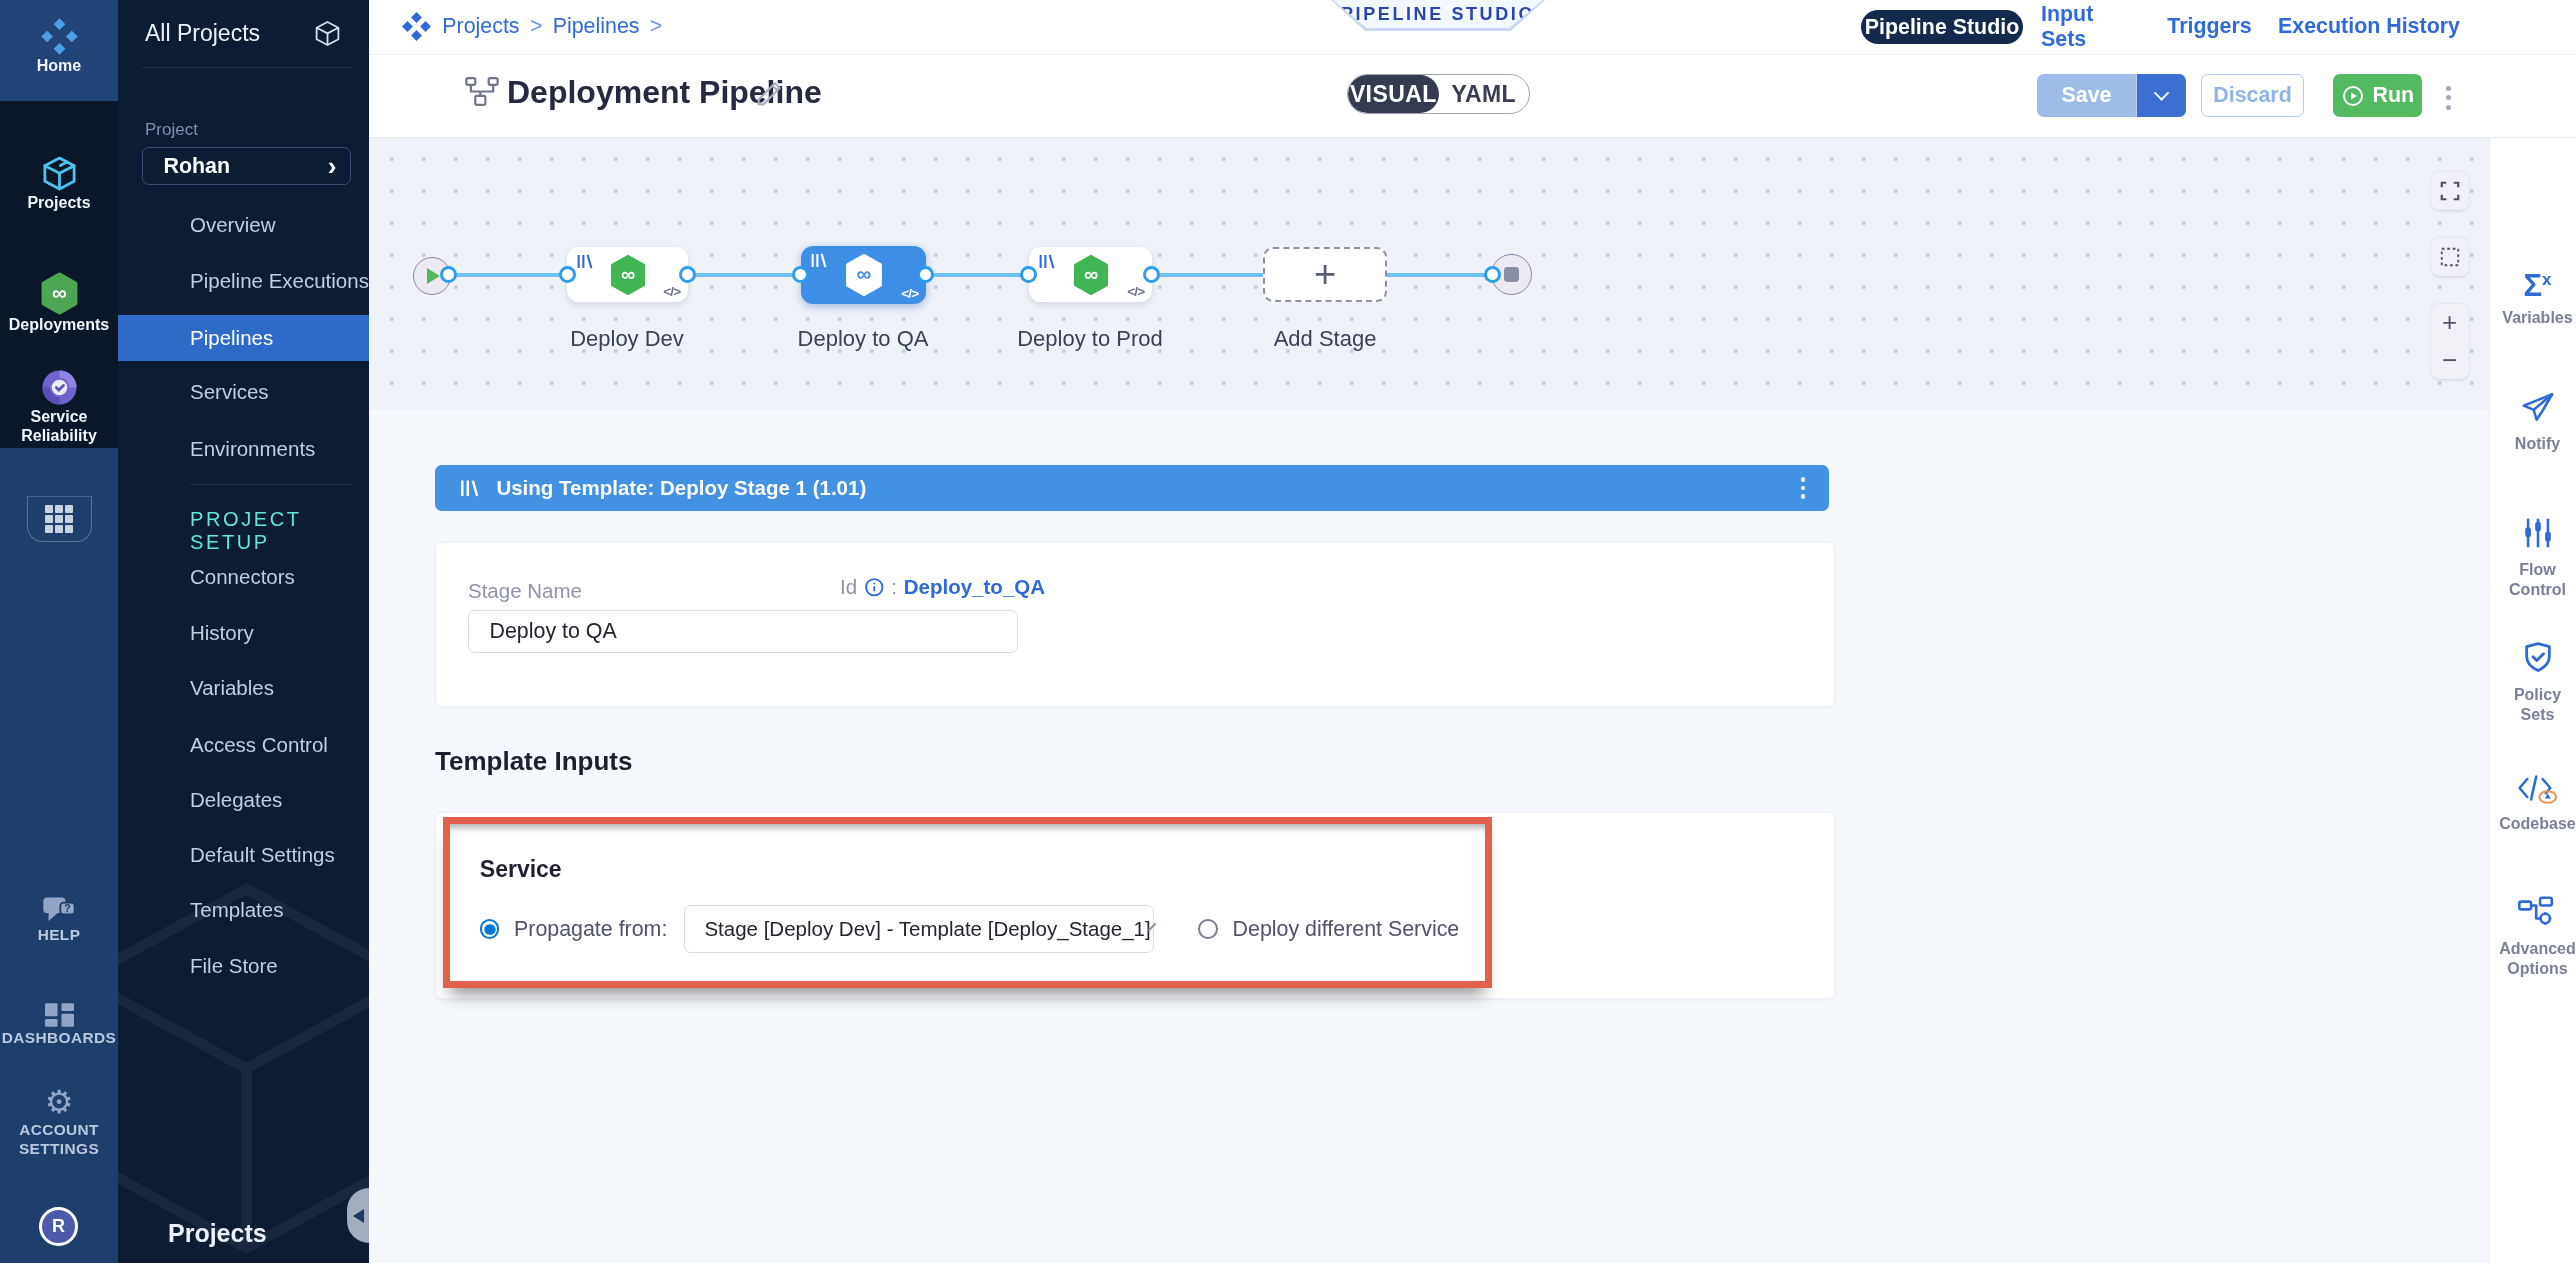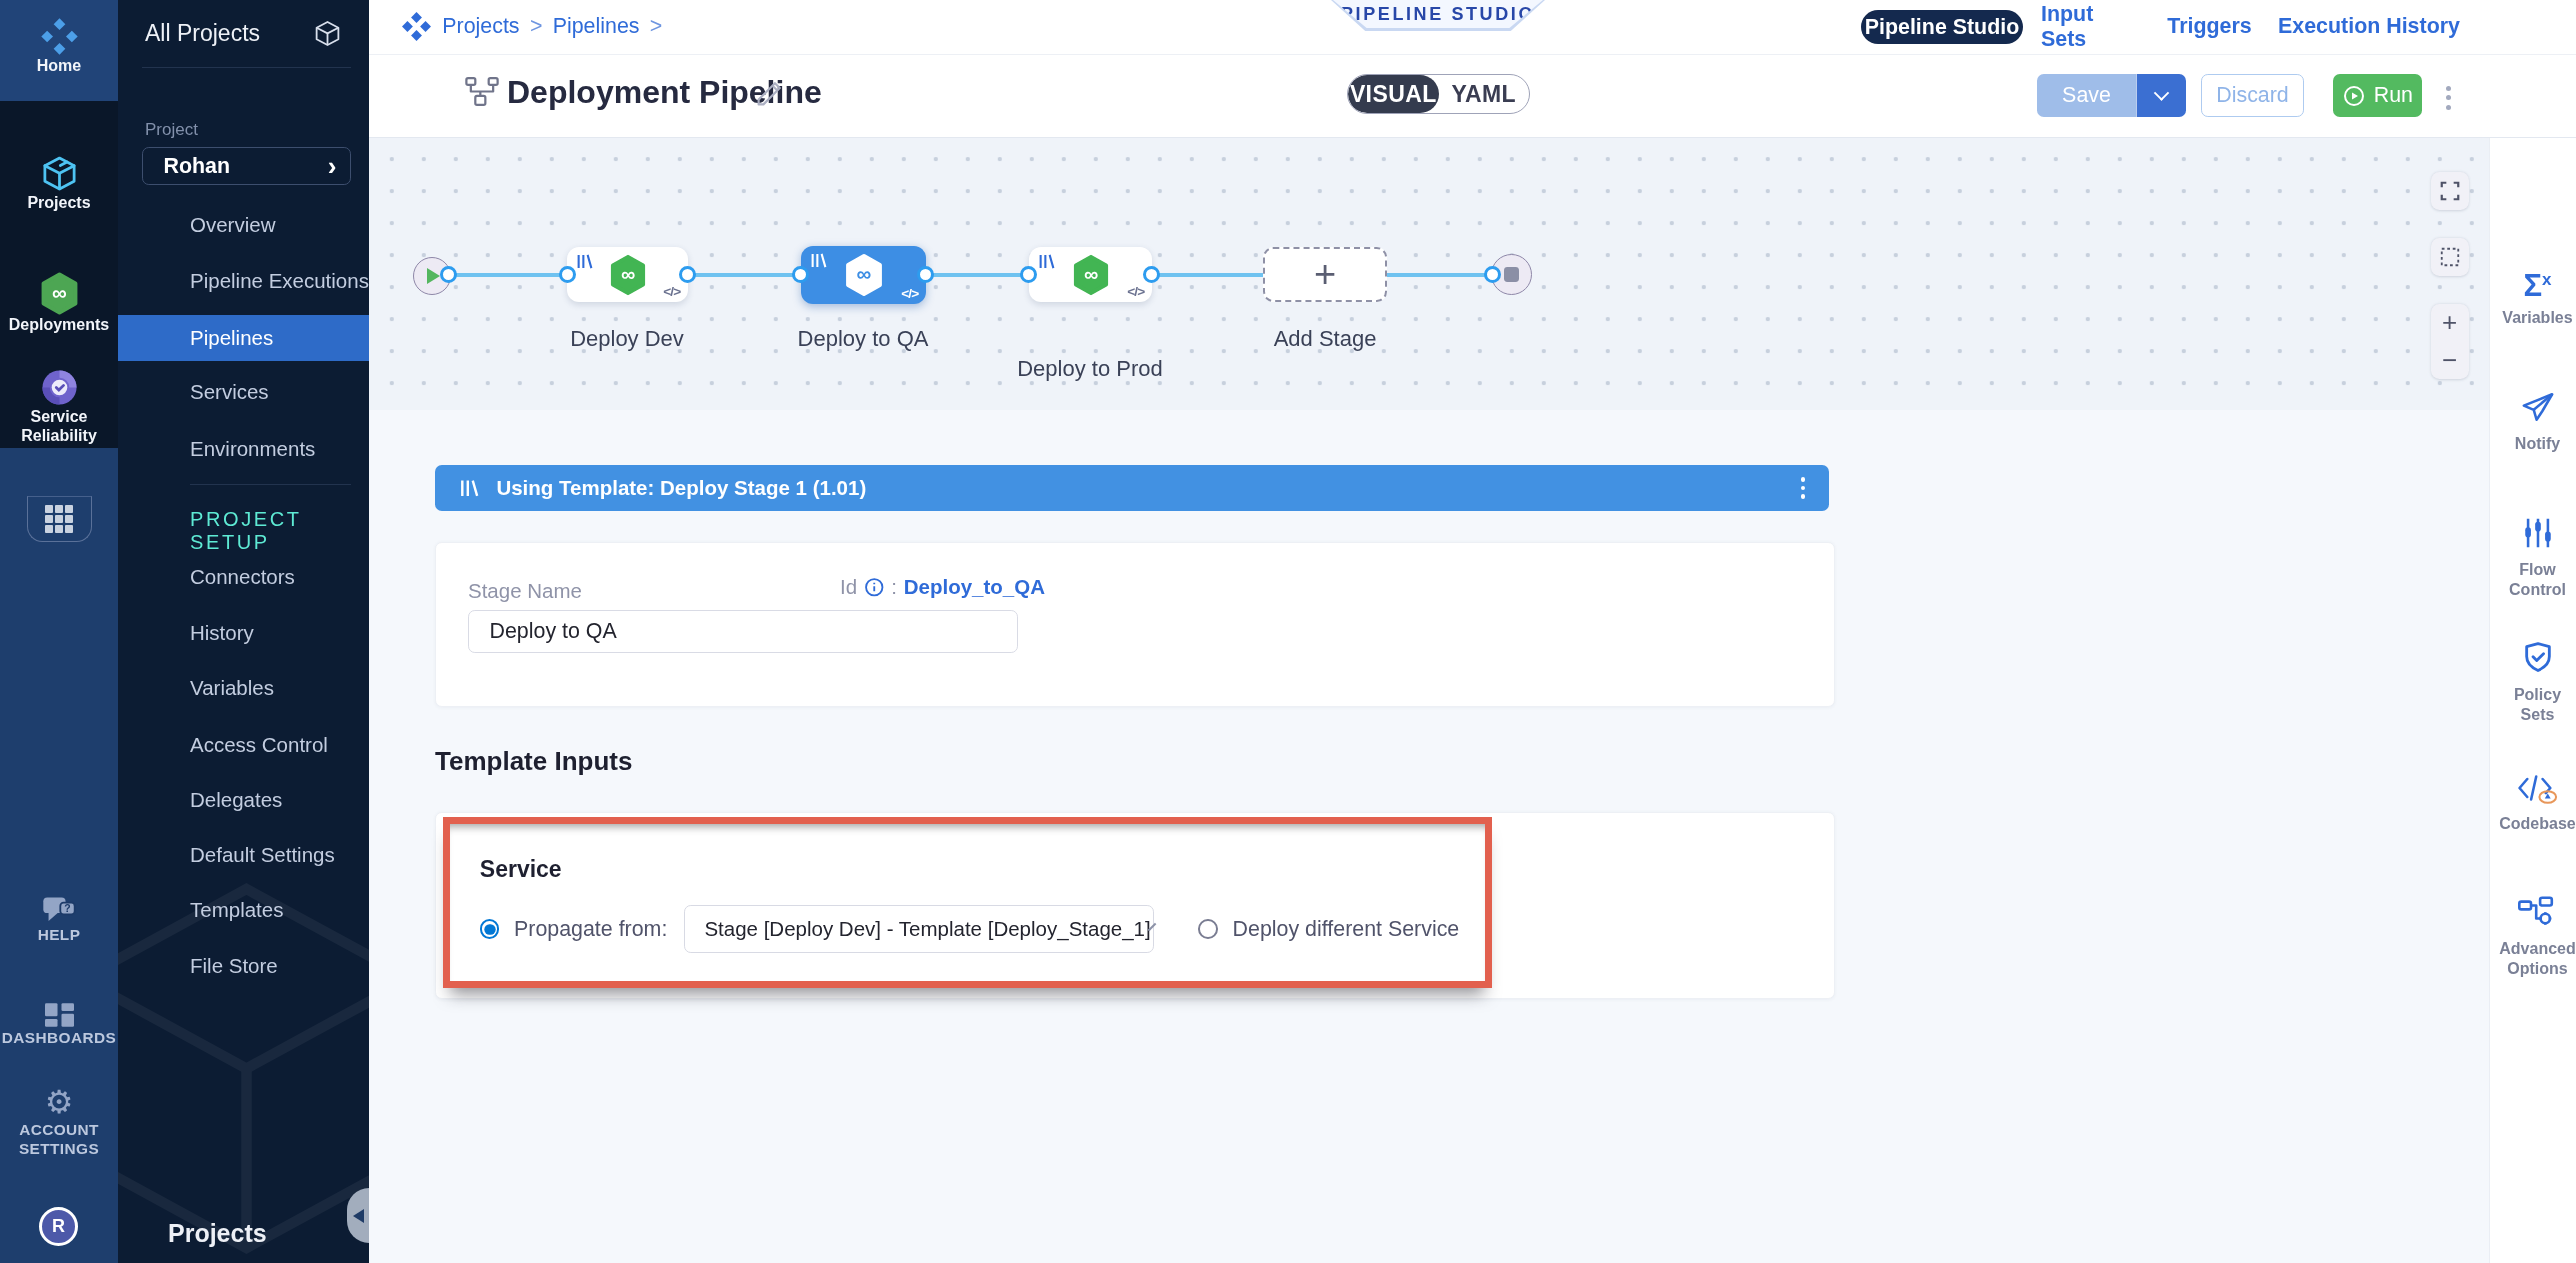--- a/index.html
+++ b/index.html
@@ -47,21 +47,21 @@
   .htab { position:absolute; top:0; height:53px; display:flex; align-items:center; justify-content:center; font-size:21.4px; font-weight:600; color:#2F6BD8; }
   #tab-pill { position:absolute; left:1492px; top:10.3px; width:162px; height:34px; background:#14294E; border-radius:17px; color:#fff; display:flex; align-items:center; justify-content:center; font-size:21.4px; font-weight:600; }
   #row2 { position:absolute; left:0; top:55px; width:2207px; height:81px; }
   #title-icon { position:absolute; left:96px; top:22px; }
   #page-title { position:absolute; left:138px; top:19px; font-size:32px; font-weight:700; color:#262A40; }
   #edit-pencil { position:absolute; left:386px; top:24px; }
   #view-toggle { position:absolute; left:978px; top:19px; width:183px; height:40px; border:1.7px solid #9FA3B8; border-radius:20.5px; background:#fff; display:flex; overflow:hidden; }
   #view-toggle .seg { flex:1; display:flex; align-items:center; justify-content:center; font-size:23px; font-weight:800; letter-spacing:0.4px;text-align:right; }
   #view-toggle .seg.on { background:#343B4E; color:#fff; border-radius:20.5px; }
   #view-toggle .seg.off { color:#3A3D52; }
-  .hbtn { position:absolute; top:19px; height:43px; border-radius:6.8px; display:flex; align-items:center; justify-content:center; font-size:21.4px; font-weight:400; }
+  .hbtn { position:absolute; top:19px; height:43px; border-radius:6.8px; display:flex; align-items:center; justify-content:center; font-size:21.4px; font-weight:700; }
   #btn-save { left:1668px; width:99px; background:#9FBDE9; color:#fff; border-radius:6.8px 0 0 6.8px; }
   #btn-save-caret { left:1767px; width:50px; background:#3B6FD2; border-radius:0 6.8px 6.8px 0; border-left:1.7px solid rgba(255,255,255,.65); }
   .caret-dn { width:11px; height:11px; border-right:2.6px solid #fff; border-bottom:2.6px solid #fff; transform:rotate(45deg) translate(-1.7px,-1.7px); }
   #btn-discard { left:1832px; width:103px; background:#fff; border:1.7px solid #AECBF0; color:#8FB4E8; }
   #btn-run { left:1964px; width:89px; background:#53BA60; color:#fff; gap:7.7px; }
   .kebab { display:flex; flex-direction:column; gap:4.3px; }
   .kebab i { width:5.1px; height:5.1px; border-radius:50%; background:#A2A9BE; }
   #hdr-kebab { position:absolute; left:2077px; top:31px; }
 
   
@@ -392,21 +392,21 @@
     <div class="conn" style="left:190px;top:128px;"></div>
     <div class="conn" style="left:310px;top:128px;"></div>
     <div class="conn" style="left:423px;top:128px;"></div>
     <div class="conn" style="left:548px;top:128px;"></div>
     <div class="conn" style="left:651px;top:128px;"></div>
     <div class="conn" style="left:774px;top:128px;"></div>
     <div class="conn" style="left:1115px;top:128px;"></div>
 
     <div class="stage-label" style="left:164px;">Deploy Dev</div>
     <div class="stage-label" style="left:400px;">Deploy to QA</div>
-    <div class="stage-label" style="left:627px;margin-top:30px;">Deploy to Prod</div>
+    <div class="stage-label" style="left:627px;">Deploy to Prod</div>
     <div class="stage-label" style="left:862px;">Add Stage</div>
 
     <div class="cv-btn" style="top:34px;">
       <svg width="22" height="22" viewBox="0 0 24 24" fill="none" stroke="#4F5368" stroke-width="2.4">
           <path d="M3 8V3h5M16 3h5v5M21 16v5h-5M8 21H3v-5"></path>
         </svg>
     </div>
     <div class="cv-btn" style="top:100px;">
       <svg width="22" height="22" viewBox="0 0 24 24" fill="none" stroke="#4F5368" stroke-width="2" stroke-dasharray="3 3">
           <rect x="3" y="3" width="18" height="18"></rect>

